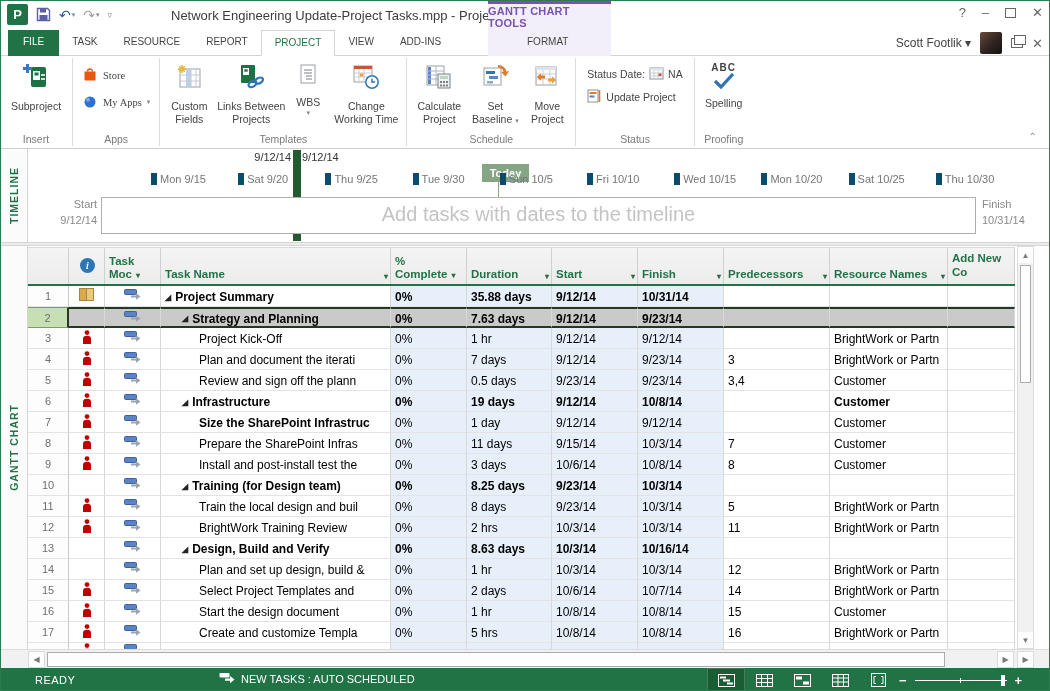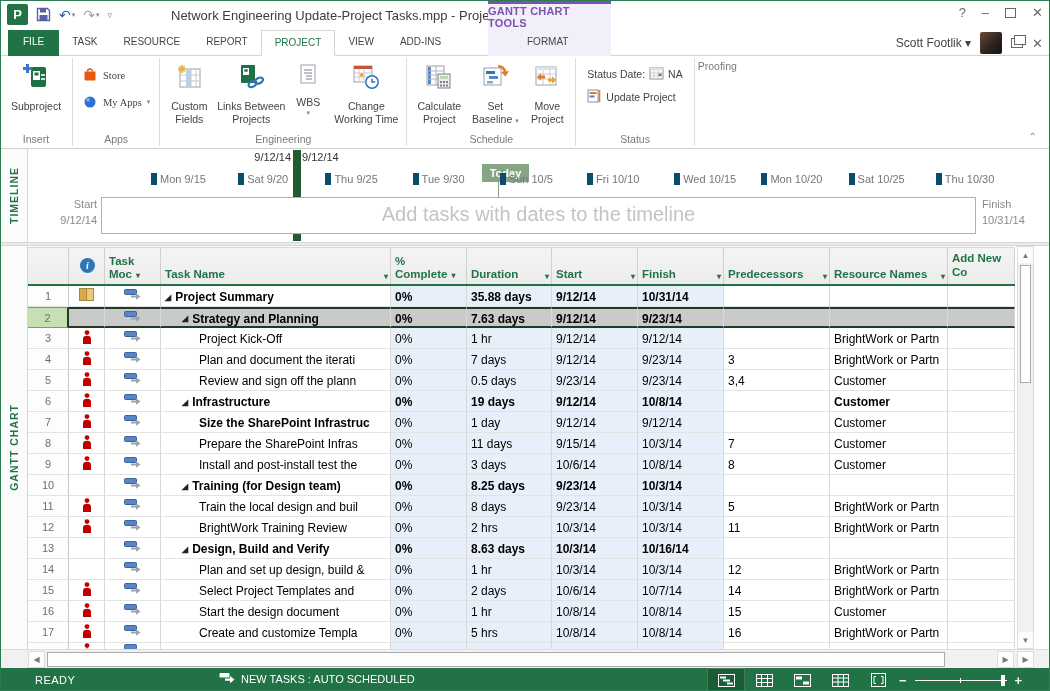--- a/index.html
+++ b/index.html
@@ -256,21 +256,21 @@
                   <line x1="8" y1="7" x2="8" y2="20"></line>
                   <line x1="13" y1="7" x2="13" y2="20"></line>
                 </g>
                 <rect x="8.8" y="11.5" width="3.6" height="3" fill="#e8a33c"></rect>
                 <circle cx="21" cy="20" r="6.2" fill="#fff" stroke="#2e75b6" stroke-width="1.5"></circle>
                 <path d="M21 16.8 V20 H24.2" fill="none" stroke="#2e75b6" stroke-width="1.5"></path>
               </svg></span>
           <span class="lbl">Change Working Time</span>
         </div>
       </div>
-      <div class="rg-label">Engineering</div>
+      <div class="rg-label">Templates</div>
     </div>
     <div class="rg-div"></div>
     <div class="rgroup">
       <div class="rg-content">
         <div class="bigbtn" style="width:58px">
           <span><svg width="30" height="30" viewBox="0 0 30 30">
                 <rect x="3" y="4" width="17" height="19" fill="#fff" stroke="#9aa0a8"></rect>
                 <rect x="4" y="5" width="3" height="17" fill="#5b84c4"></rect>
                 <g stroke="#aeb8c4">
                   <line x1="3" y1="9" x2="20" y2="9"></line>
@@ -346,20 +346,29 @@
                   <line x1="12.5" y1="1" x2="12.5" y2="13" stroke="#e07b28" stroke-width="1.6"></line>
                 </svg></span>
             <span>Update Project</span>
           </div>
         </div>
       </div>
       <div class="rg-label">Status</div>
     </div>
     <div class="rg-div"></div>
     <div class="rgroup">
+      <div class="rg-content">
+        <div class="bigbtn" style="width:52px">
+          <span class="spell-abc">ABC</span>
+          <span><svg width="24" height="16" viewBox="0 0 24 16">
+                <path d="M3 8 l6 6 L21 1" fill="none" stroke="#2e75b6" stroke-width="3.2"></path>
+              </svg></span>
+          <span class="lbl">Spelling</span>
+        </div>
+      </div>
       <div class="rg-label">Proofing</div>
     </div>
     <span class="ribbon-collapse">⌃</span>
   </div>
 
   <div class="timeline">
     <div class="tl-date-left">9/12/14</div>
     <div class="tl-date-right">9/12/14</div>
     <div class="tl-greenbar"></div>
     <div class="tl-today">Today</div>

